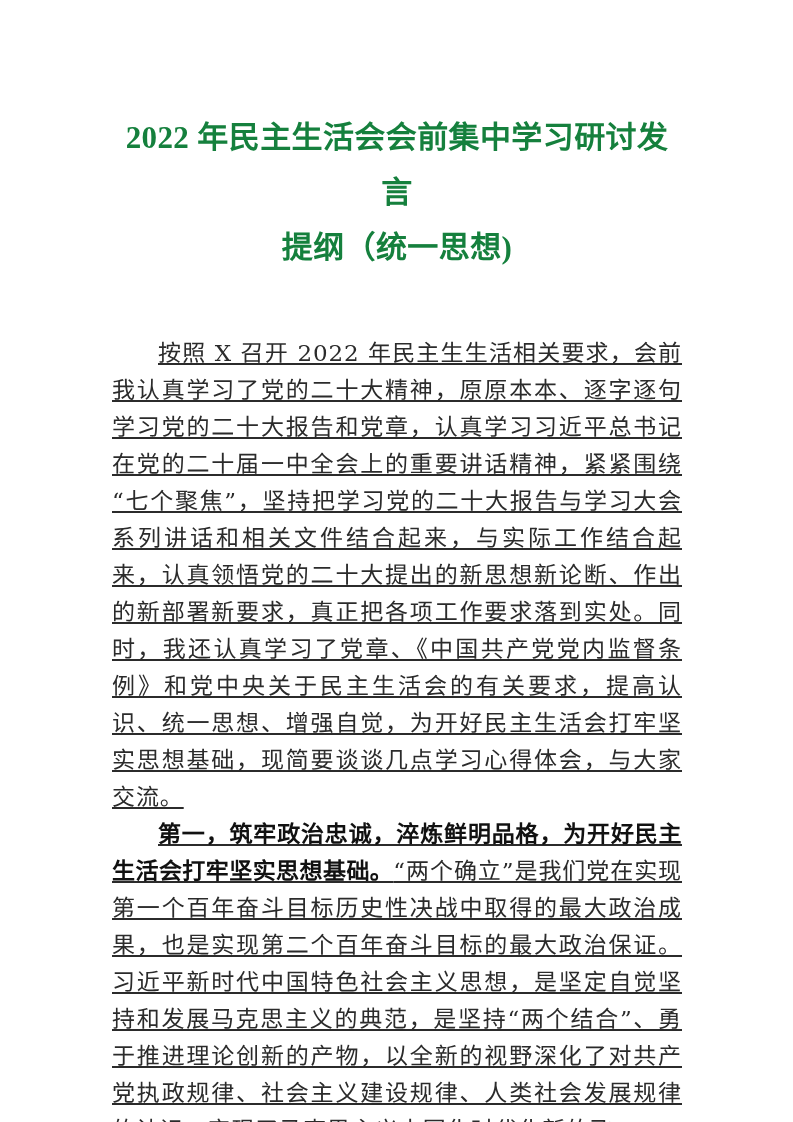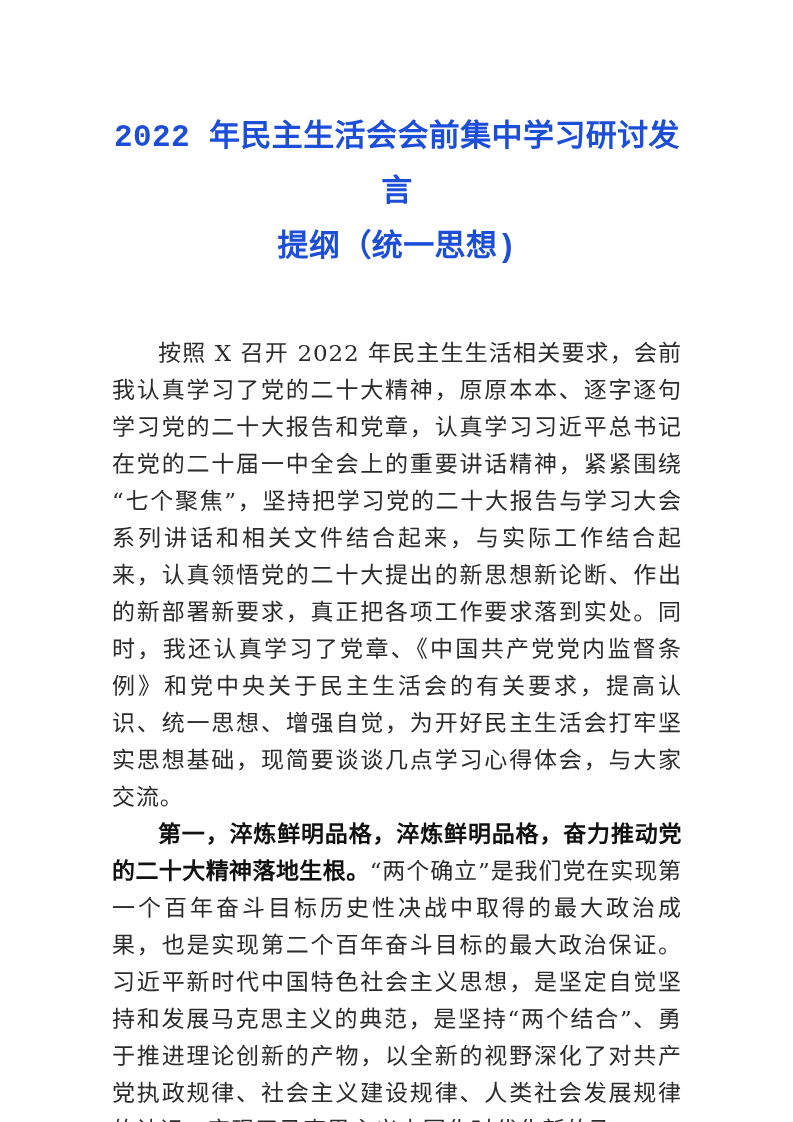--- a/index.html
+++ b/index.html
@@ -20,24 +20,24 @@
   }
 
   .doc-body {
     position: absolute;
     left: 112px;
     top: 110px;
     width: 570px;
   }
 
   .doc-title {
-    font-family: Liberation Mono, monospace;
+    font-family: Liberation Serif, serif;
     font-size: 31px;
     line-height: 55px;
-    color: #1d4ed8;
+    color: #15803d;
     text-align: center;
     letter-spacing: 0.4px;
     margin: 0;
     padding: 0;
     white-space: pre-line;
   }
 
   .title-spacer {
     height: 60px;
   }
@@ -50,20 +50,21 @@
     text-align: justify;
     text-justify: inter-character;
     letter-spacing: 0.9px;
     margin: 0;
     padding: 0;
     word-break: break-all;
   }
 
   .para.indent {
     text-indent: 2em;
+    text-decoration: underline;
   }
 
   .para .lead {
     font-weight: bold;
     font-family: "DejaVu Sans", "Liberation Sans", sans-serif;
     letter-spacing: 0.4px;
     color: #111111;
   }
 
   .salutation {
@@ -81,17 +82,17 @@
     <h1 class="doc-title">提纲（统一思想)</h1>
 
     <div class="title-spacer"></div>
 
 
     <p class="para indent">
       <span class="lead"></span><span>按照 X 召开 2022 年民主生生活相关要求，会前我认真学习了党的二十大精神，原原本本、逐字逐句学习党的二十大报告和党章，认真学习习近平总书记在党的二十届一中全会上的重要讲话精神，紧紧围绕“七个聚焦”，坚持把学习党的二十大报告与学习大会系列讲话和相关文件结合起来，与实际工作结合起来，认真领悟党的二十大提出的新思想新论断、作出的新部署新要求，真正把各项工作要求落到实处。同时，我还认真学习了党章、《中国共产党党内监督条例》和党中央关于民主生活会的有关要求，提高认识、统一思想、增强自觉，为开好民主生活会打牢坚实思想基础，现简要谈谈几点学习心得体会，与大家交流。</span>
     </p>
 
     <p class="para indent">
-      <span class="lead">第一，淬炼鲜明品格，淬炼鲜明品格，奋力推动党的二十大精神落地生根。</span><span>“两个确立”是我们党在实现第一个百年奋斗目标历史性决战中取得的最大政治成果，也是实现第二个百年奋斗目标的最大政治保证。习近平新时代中国特色社会主义思想，是坚定自觉坚持和发展马克思主义的典范，是坚持“两个结合”、勇于推进理论创新的产物，以全新的视野深化了对共产党执政规律、社会主义建设规律、人类社会发展规律的认识，实现了马克思主义中国化时代化新的飞</span>
+      <span class="lead">第一，筑牢政治忠诚，淬炼鲜明品格，为开好民主生活会打牢坚实思想基础。</span><span>“两个确立”是我们党在实现第一个百年奋斗目标历史性决战中取得的最大政治成果，也是实现第二个百年奋斗目标的最大政治保证。习近平新时代中国特色社会主义思想，是坚定自觉坚持和发展马克思主义的典范，是坚持“两个结合”、勇于推进理论创新的产物，以全新的视野深化了对共产党执政规律、社会主义建设规律、人类社会发展规律的认识，实现了马克思主义中国化时代化新的飞</span>
     </p>
 
   </div>
 </div>
 
 </body></html>

